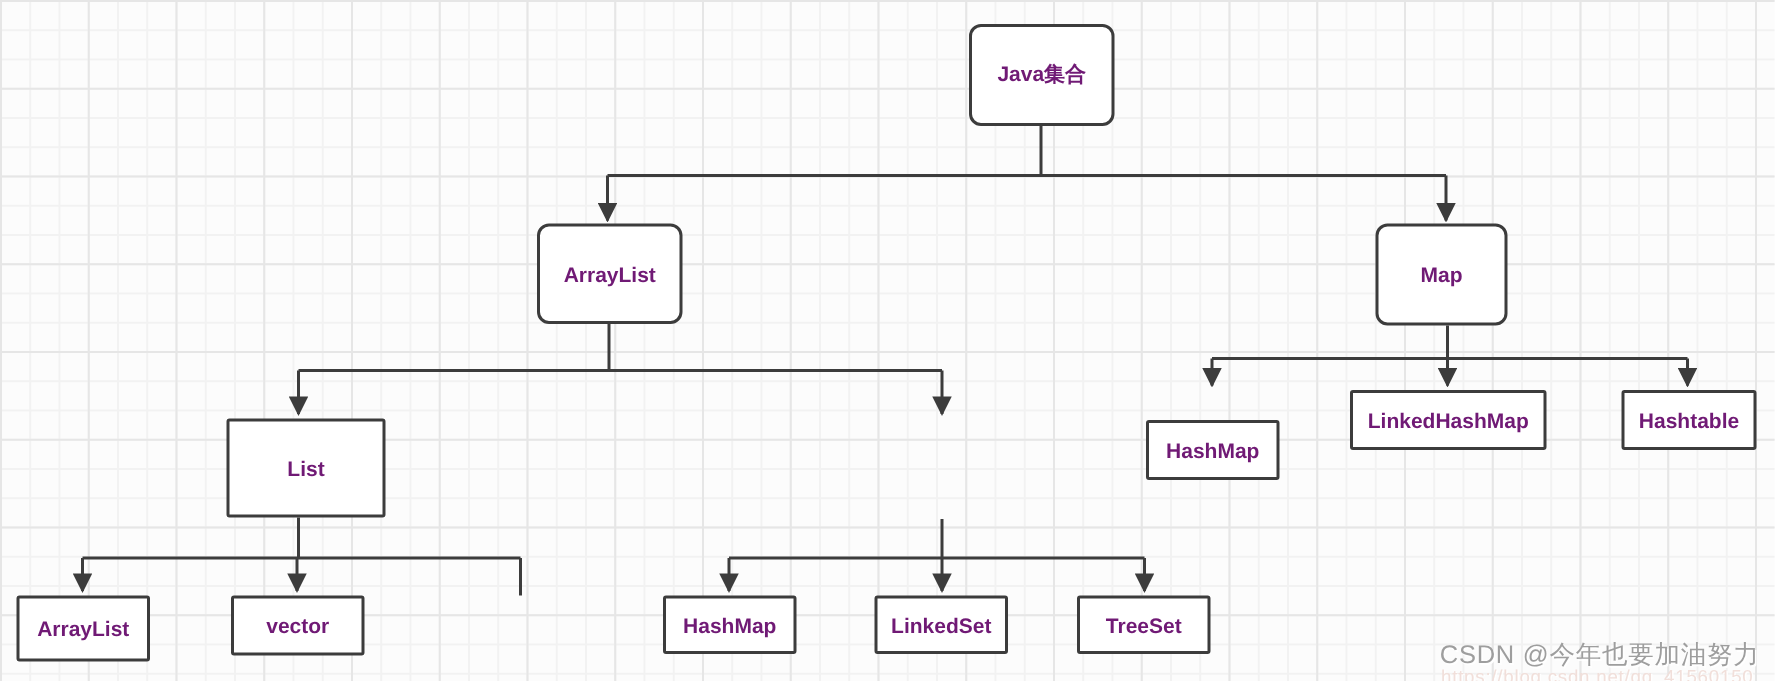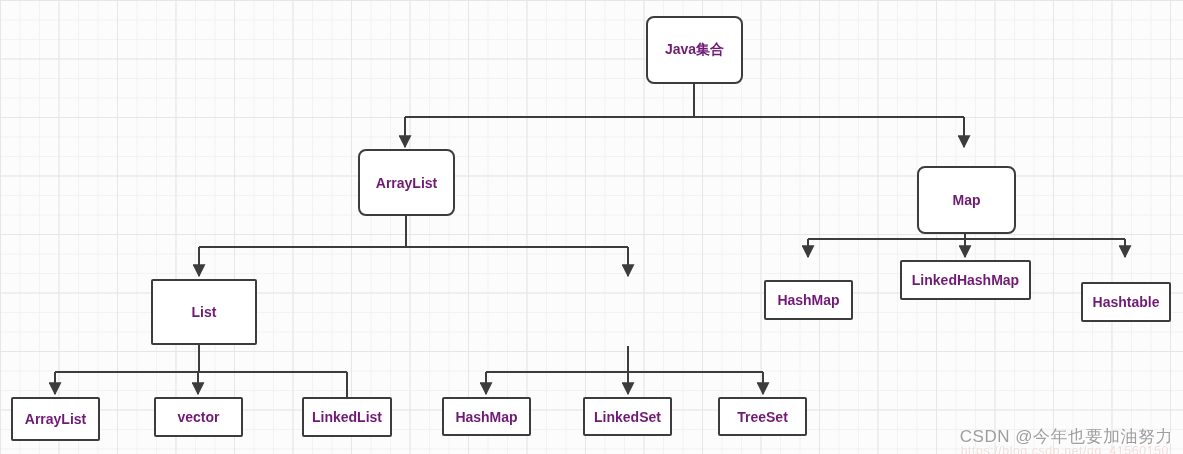--- a/index.html
+++ b/index.html
@@ -105,36 +105,35 @@
       <path d="M486 372 V394" marker-end="url(#arrow)"></path>
       <path d="M628 372 V394" marker-end="url(#arrow)"></path>
       <path d="M763 372 V394" marker-end="url(#arrow)"></path>
     </g>
   </svg>
 
   <div class="node rounded" style="left:646px; top:16px;  width:97px;  height:68px;">Java集合</div>
 
   <div class="node rounded" style="left:358px; top:149px; width:97px;  height:67px;">ArrayList</div>
 
-  <div class="node rounded" style="left:917px; top:166px; width:99px;  height:68px;">Map</div>
+  <div class="node rounded" style="left:917px; top:149px; width:88px;  height:68px;">Map</div>
 
   <div class="node" style="left:151px; top:279px; width:106px;  height:66px;">List</div>
 
 
   <div class="node" style="left:764px; top:260px; width:89px;  height:40px;margin-top:20px;">HashMap</div>
 
   <div class="node" style="left:900px; top:260px; width:131px; height:40px;">LinkedHashMap</div>
 
-  <div class="node" style="left:1081px; top:260px; width:90px; height:40px;margin-top:22px;">Hashtable</div>
+  <div class="node" style="left:1081px; top:260px; width:90px; height:40px;">Hashtable</div>
 
   <div class="node" style="left:11px;  top:397px; width:89px;  height:44px;">ArrayList</div>
 
   <div class="node" style="left:154px; top:397px; width:89px;  height:40px;">vector</div>
 
-  <div class="node" style="left:302px; top:397px; width:90px;  height:40px;">LinkedList</div>
 
   <div class="node" style="left:442px; top:397px; width:89px;  height:39px;">HashMap</div>
 
   <div class="node" style="left:583px; top:397px; width:89px;  height:39px;">LinkedSet</div>
 
   <div class="node" style="left:718px; top:397px; width:89px;  height:39px;">TreeSet</div>
 
   <div class="watermark-url">https://blog.csdn.net/qq_41560150</div>
   <div class="watermark">CSDN @今年也要加油努力</div>
 

